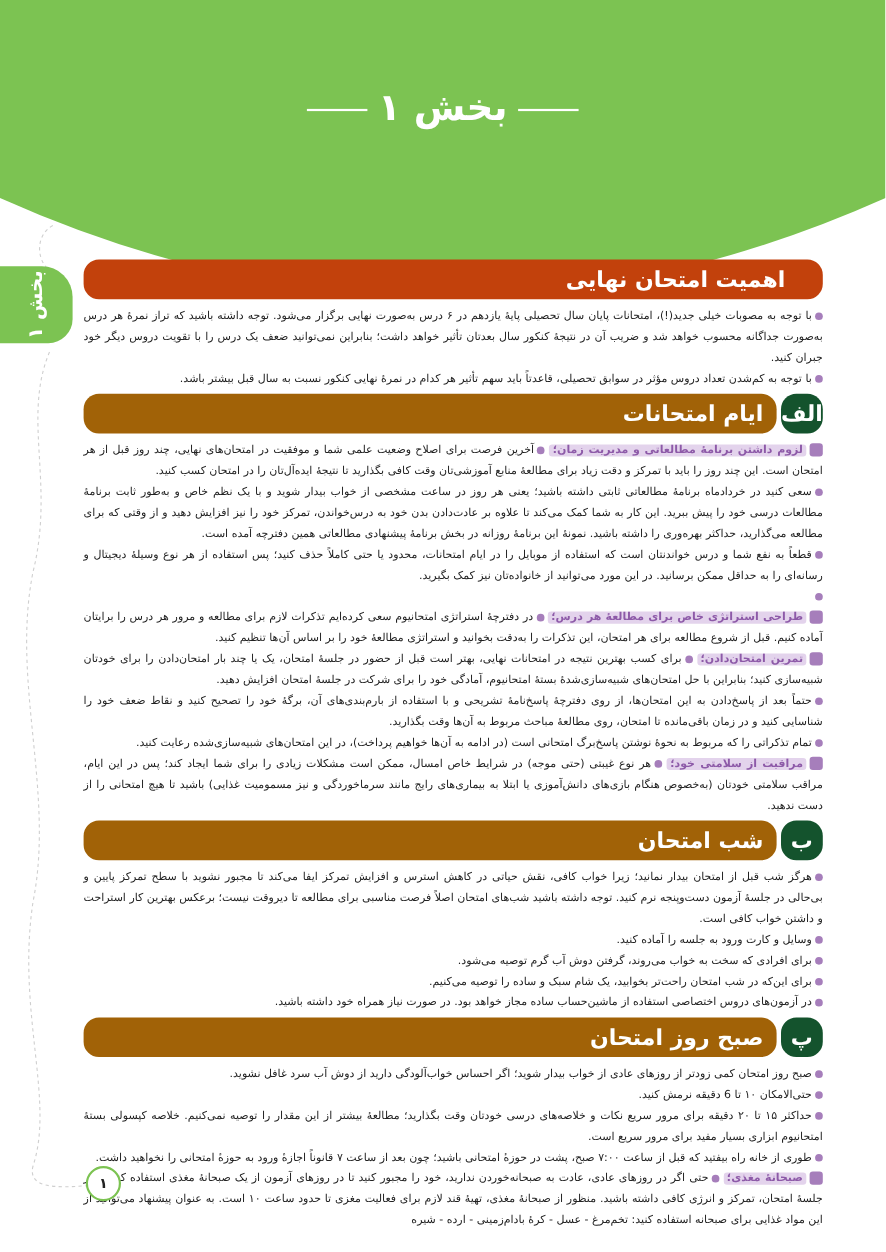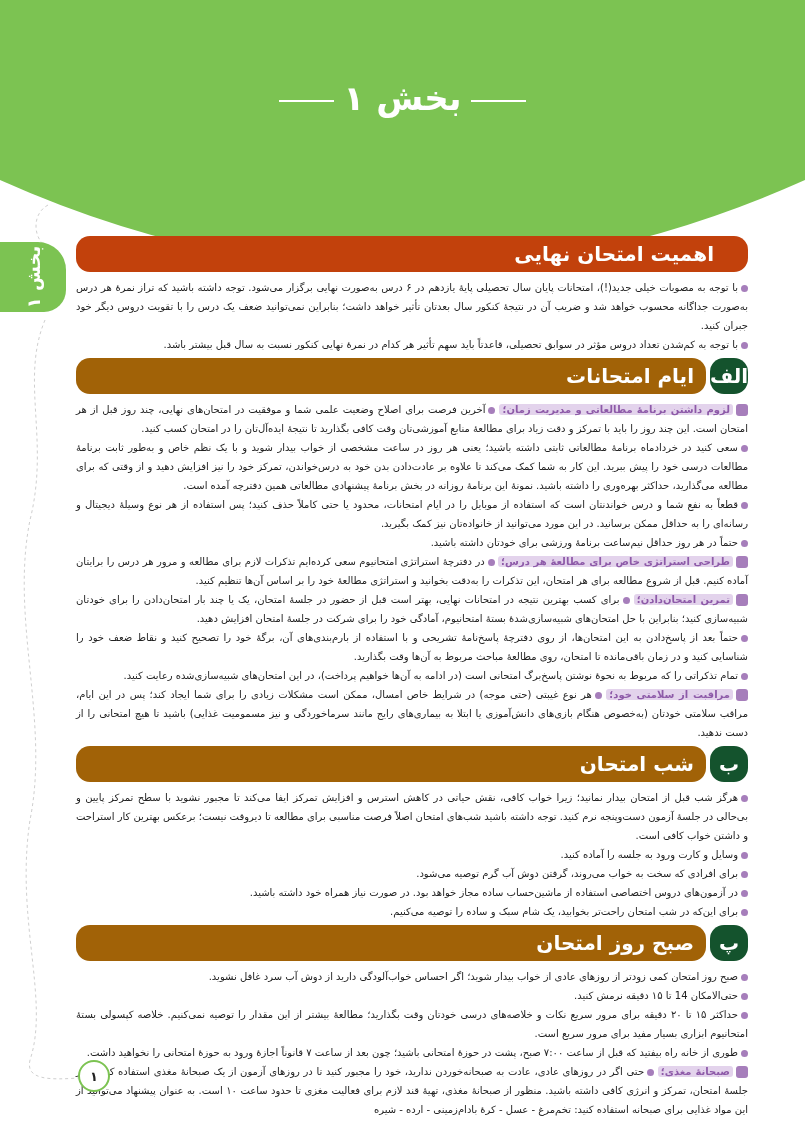--- a/index.html
+++ b/index.html
@@ -57,47 +57,47 @@
   <p class="para"><span class="bullet"></span><span>با توجه به کم‌شدن تعداد دروس مؤثر در سوابق تحصیلی، قاعدتاً باید سهم تأثیر هر کدام در نمرهٔ نهایی کنکور نسبت به سال قبل بیشتر باشد.</span></p>
 
   <div class="head-row">
     <div class="letter">الف</div>
     <div class="bar">ایام امتحانات</div>
   </div>
   <div id="alef-list">
       <p class="para"><span class="tag-sq"></span><span class="tag">لزوم داشتن برنامهٔ مطالعاتی و مدیریت زمان؛</span> <span class="bullet"></span><span>آخرین فرصت برای اصلاح وضعیت علمی شما و موفقیت در امتحان‌های نهایی، چند روز قبل از هر امتحان است. این چند روز را باید با تمرکز و دقت زیاد برای مطالعهٔ منابع آموزشی‌تان وقت کافی بگذارید تا نتیجهٔ ایده‌آل‌تان را در امتحان کسب کنید.</span></p>
       <p class="para"><span class="bullet"></span><span>سعی کنید در خردادماه برنامهٔ مطالعاتی ثابتی داشته باشید؛ یعنی هر روز در ساعت مشخصی از خواب بیدار شوید و با یک نظم خاص و به‌طور ثابت برنامهٔ مطالعات درسی خود را پیش ببرید. این کار به شما کمک می‌کند تا علاوه بر عادت‌دادن بدن خود به درس‌خواندن، تمرکز خود را نیز افزایش دهید و از وقتی که برای مطالعه می‌گذارید، حداکثر بهره‌وری را داشته باشید. نمونهٔ این برنامهٔ روزانه در بخش برنامهٔ پیشنهادی مطالعاتی همین دفترچه آمده است.</span></p>
       <p class="para"><span class="bullet"></span><span>قطعاً به نفع شما و درس خواندنتان است که استفاده از موبایل را در ایام امتحانات، محدود یا حتی کاملاً حذف کنید؛ پس استفاده از هر نوع وسیلهٔ دیجیتال و رسانه‌ای را به حداقل ممکن برسانید. در این مورد می‌توانید از خانواده‌تان نیز کمک بگیرید.</span></p>
-      <p class="para"><span class="bullet"></span><span>حتماً در هر روز حداقل نیم‌ساعت برنامهٔ ورزشی برای خودتان داشته باشید.</span></p>
+      <p class="para"><span class="bullet"></span></p>
       <p class="para"><span class="tag-sq"></span><span class="tag">طراحی استراتژی خاص برای مطالعهٔ هر درس؛</span> <span class="bullet"></span><span>در دفترچهٔ استراتژی امتحانیوم سعی کرده‌ایم تذکرات لازم برای مطالعه و مرور هر درس را برایتان آماده کنیم. قبل از شروع مطالعه برای هر امتحان، این تذکرات را به‌دقت بخوانید و استراتژی مطالعهٔ خود را بر اساس آن‌ها تنظیم کنید.</span></p>
       <p class="para"><span class="tag-sq"></span><span class="tag">تمرین امتحان‌دادن؛</span> <span class="bullet"></span><span>برای کسب بهترین نتیجه در امتحانات نهایی، بهتر است قبل از حضور در جلسهٔ امتحان، یک یا چند بار امتحان‌دادن را برای خودتان شبیه‌سازی کنید؛ بنابراین با حل امتحان‌های شبیه‌سازی‌شدهٔ بستهٔ امتحانیوم، آمادگی خود را برای شرکت در جلسهٔ امتحان افزایش دهید.</span></p>
       <p class="para"><span class="bullet"></span><span>حتماً بعد از پاسخ‌دادن به این امتحان‌ها، از روی دفترچهٔ پاسخ‌نامهٔ تشریحی و با استفاده از بارم‌بندی‌های آن، برگهٔ خود را تصحیح کنید و نقاط ضعف خود را شناسایی کنید و در زمان باقی‌مانده تا امتحان، روی مطالعهٔ مباحث مربوط به آن‌ها وقت بگذارید.</span></p>
       <p class="para"><span class="bullet"></span><span>تمام تذکراتی را که مربوط به نحوهٔ نوشتن پاسخ‌برگ امتحانی است (در ادامه به آن‌ها خواهیم پرداخت)، در این امتحان‌های شبیه‌سازی‌شده رعایت کنید.</span></p>
       <p class="para"><span class="tag-sq"></span><span class="tag">مراقبت از سلامتی خود؛</span> <span class="bullet"></span><span>هر نوع غیبتی (حتی موجه) در شرایط خاص امسال، ممکن است مشکلات زیادی را برای شما ایجاد کند؛ پس در این ایام، مراقب سلامتی خودتان (به‌خصوص هنگام بازی‌های دانش‌آموزی یا ابتلا به بیماری‌های رایج مانند سرماخوردگی و نیز مسمومیت غذایی) باشید تا هیچ امتحانی را از دست ندهید.</span></p>
     </div>
 
   <div class="head-row">
     <div class="letter">ب</div>
     <div class="bar">شب امتحان</div>
   </div>
   <div id="be-list">
       <p class="para"><span class="bullet"></span><span>هرگز شب قبل از امتحان بیدار نمانید؛ زیرا خواب کافی، نقش حیاتی در کاهش استرس و افزایش تمرکز ایفا می‌کند تا مجبور نشوید با سطح تمرکز پایین و بی‌حالی در جلسهٔ آزمون دست‌وپنجه نرم کنید. توجه داشته باشید شب‌های امتحان اصلاً فرصت مناسبی برای مطالعه تا دیروقت نیست؛ برعکس بهترین کار استراحت و داشتن خواب کافی است.</span></p>
       <p class="para"><span class="bullet"></span><span>وسایل و کارت ورود به جلسه را آماده کنید.</span></p>
       <p class="para"><span class="bullet"></span><span>برای افرادی که سخت به خواب می‌روند، گرفتن دوش آب گرم توصیه می‌شود.</span></p>
+      <p class="para"><span class="bullet"></span><span>برای این‌که در شب امتحان راحت‌تر بخوابید، یک شام سبک و ساده را توصیه می‌کنیم.</span></p>
       <p class="para"><span class="bullet"></span><span>در آزمون‌های دروس اختصاصی استفاده از ماشین‌حساب ساده مجاز خواهد بود. در صورت نیاز همراه خود داشته باشید.</span></p>
-      <p class="para"><span class="bullet"></span><span>برای این‌که در شب امتحان راحت‌تر بخوابید، یک شام سبک و ساده را توصیه می‌کنیم.</span></p>
     </div>
 
   <div class="head-row">
     <div class="letter">پ</div>
     <div class="bar">صبح روز امتحان</div>
   </div>
   <div id="pe-list">
       <p class="para"><span class="bullet"></span><span>صبح روز امتحان کمی زودتر از روزهای عادی از خواب بیدار شوید؛ اگر احساس خواب‌آلودگی دارید از دوش آب سرد غافل نشوید.</span></p>
-      <p class="para"><span class="bullet"></span><span>حتی‌الامکان 14 تا ۱۵ دقیقه نرمش کنید.</span></p>
+      <p class="para"><span class="bullet"></span><span>حتی‌الامکان ۱۰ تا 6 دقیقه نرمش کنید.</span></p>
       <p class="para"><span class="bullet"></span><span>حداکثر ۱۵ تا ۲۰ دقیقه برای مرور سریع نکات و خلاصه‌های درسی خودتان وقت بگذارید؛ مطالعهٔ بیشتر از این مقدار را توصیه نمی‌کنیم. خلاصه کپسولی بستهٔ امتحانیوم ابزاری بسیار مفید برای مرور سریع است.</span></p>
       <p class="para"><span class="bullet"></span><span>طوری از خانه راه بیفتید که قبل از ساعت ۷:۰۰ صبح، پشت در حوزهٔ امتحانی باشید؛ چون بعد از ساعت ۷ قانوناً اجازهٔ ورود به حوزهٔ امتحانی را نخواهید داشت.</span></p>
       <p class="para"><span class="tag-sq"></span><span class="tag">صبحانهٔ مغذی؛</span> <span class="bullet"></span><span>حتی اگر در روزهای عادی، عادت به صبحانه‌خوردن ندارید، خود را مجبور کنید تا در روزهای آزمون از یک صبحانهٔ مغذی استفاده کنید تا در جلسهٔ امتحان، تمرکز و انرژی کافی داشته باشید. منظور از صبحانهٔ مغذی، تهیهٔ قند لازم برای فعالیت مغزی تا حدود ساعت ۱۰ است. به عنوان پیشنهاد می‌توانید از این مواد غذایی برای صبحانه استفاده کنید: تخم‌مرغ - عسل - کرهٔ بادام‌زمینی - ارده - شیره</span></p>
     </div>
 
 </div>
 
 <div class="page-num">۱</div>
 
 </body></html>

